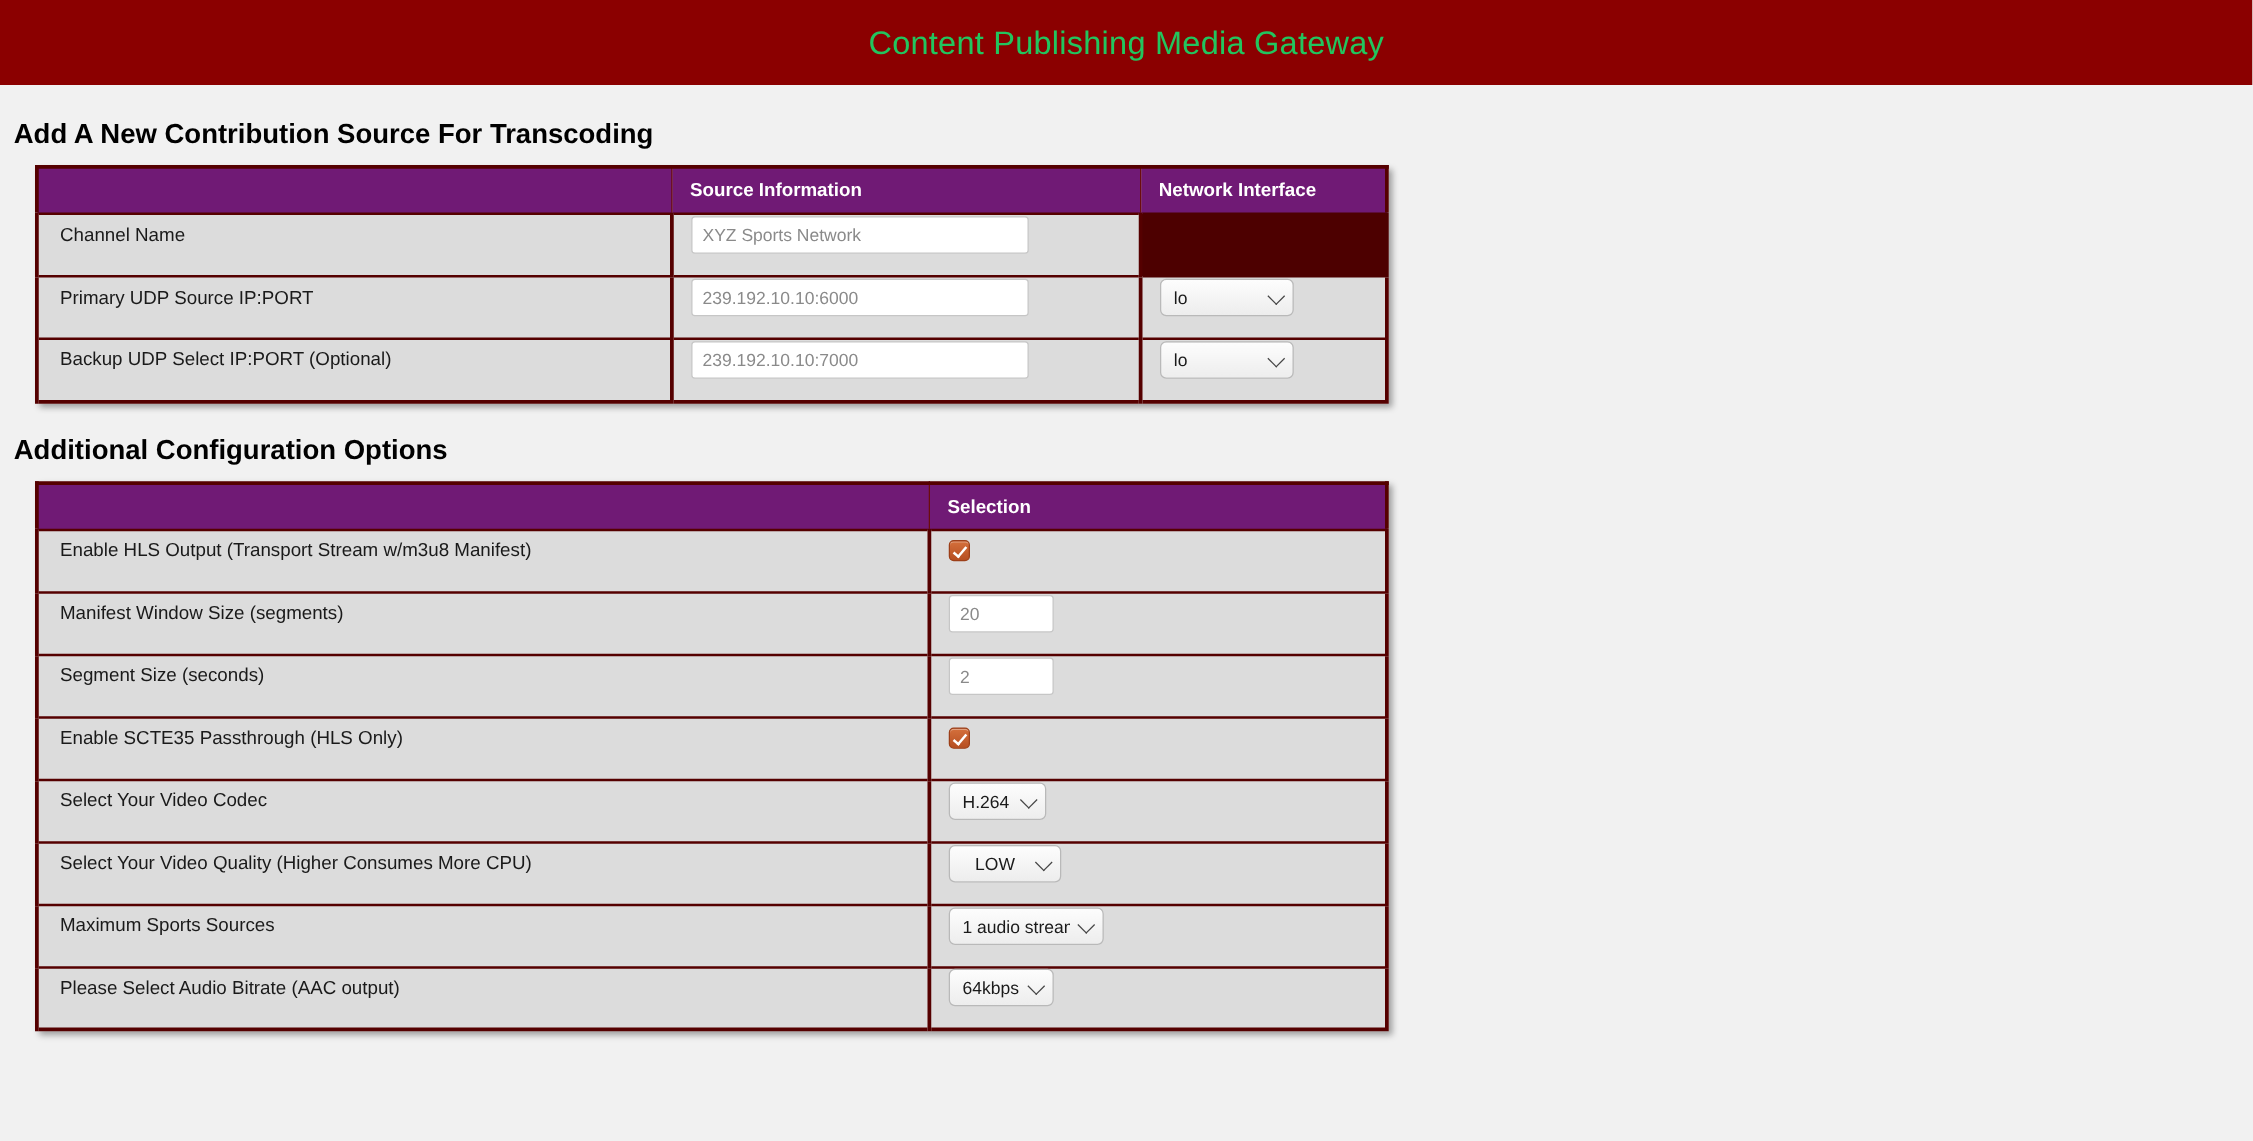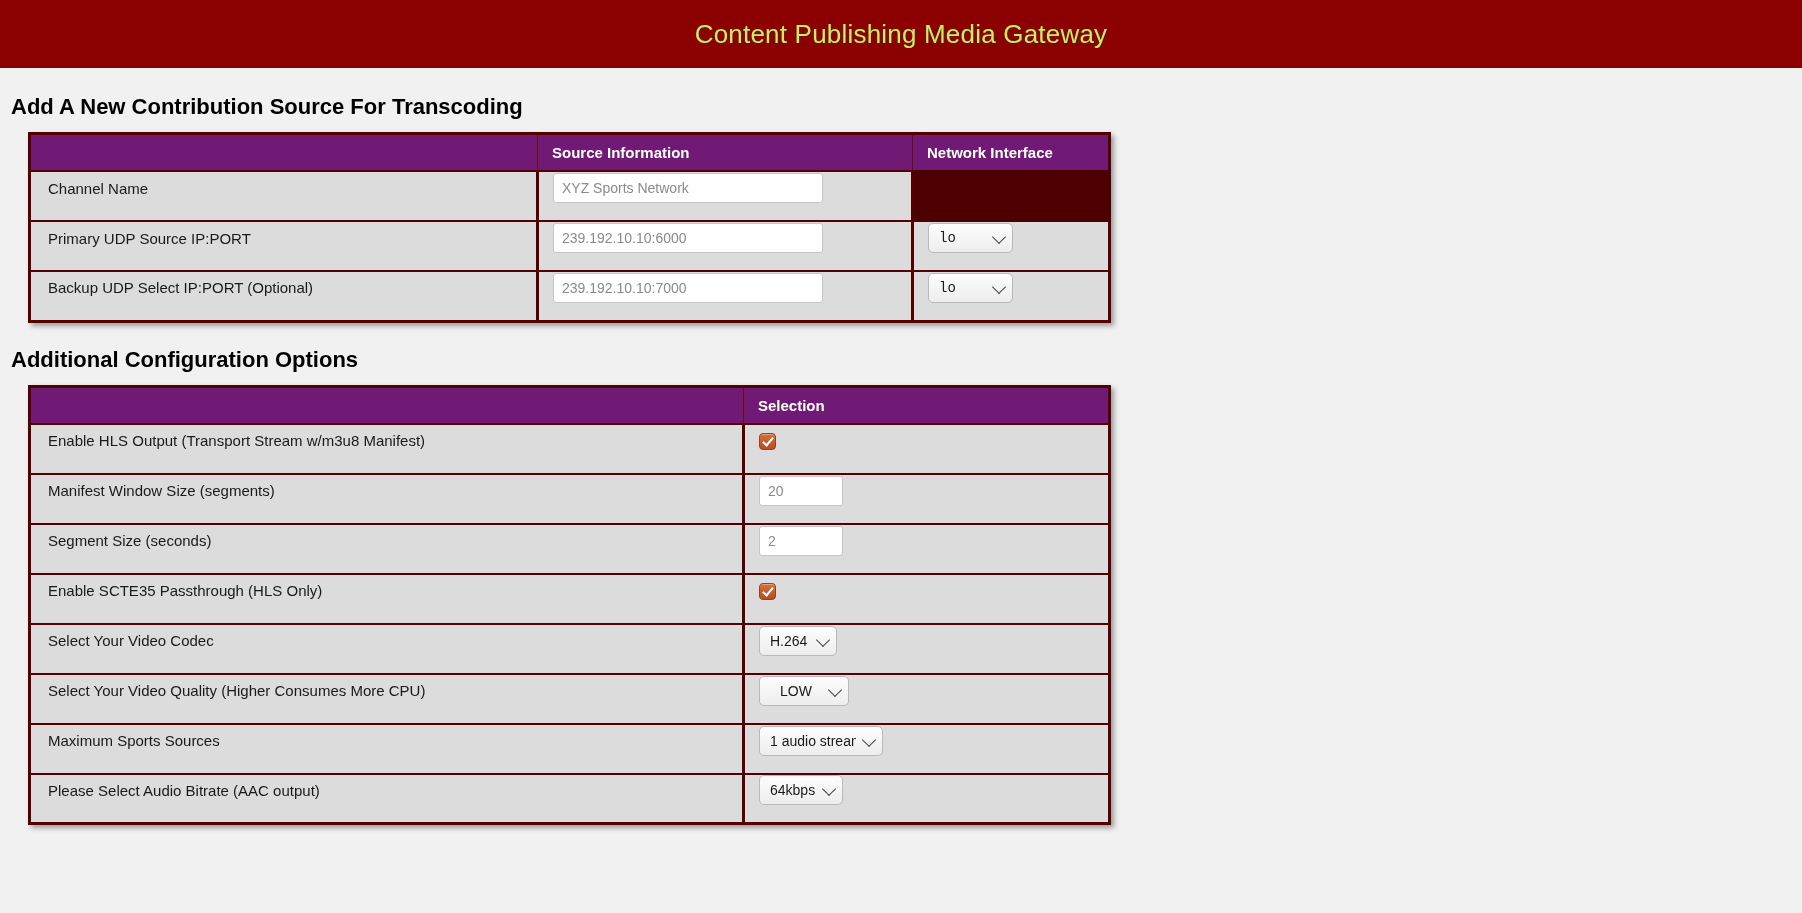--- a/index.html
+++ b/index.html
@@ -18,21 +18,21 @@
   .banner {
     width: 100%;
     height: 68px;
     background: #8b0000;
     display: flex;
     align-items: center;
     justify-content: center;
     box-sizing: border-box;
   }
   .banner-title {
-    color: #bef264;
+    color: #22c55e;
     font-size: 26px;
     font-weight: 400;
     letter-spacing: 0.2px;
     text-align: center;
   }
 
   
   .section-heading {
     font-size: 22px;
     font-weight: bold;
@@ -134,21 +134,21 @@
     right: 9px;
     top: 50%;
     width: 9px;
     height: 9px;
     margin-top: -6px;
     border-right: 1.8px solid #454545;
     border-bottom: 1.8px solid #454545;
     transform: rotate(45deg);
     pointer-events: none;
   }
-  .sel-nic   { width: 85px; font-family: Liberation Mono, monospace; }
+  .sel-nic   { width: 107px; }
   .sel-codec { width: 78px; }
   .sel-qual  { width: 90px; text-align: center; }
   .sel-audio { width: 124px; }
   .sel-rate  { width: 84px; }
 
   
   .chk {
     width: 17px;
     height: 17px;
     border-radius: 4px;

